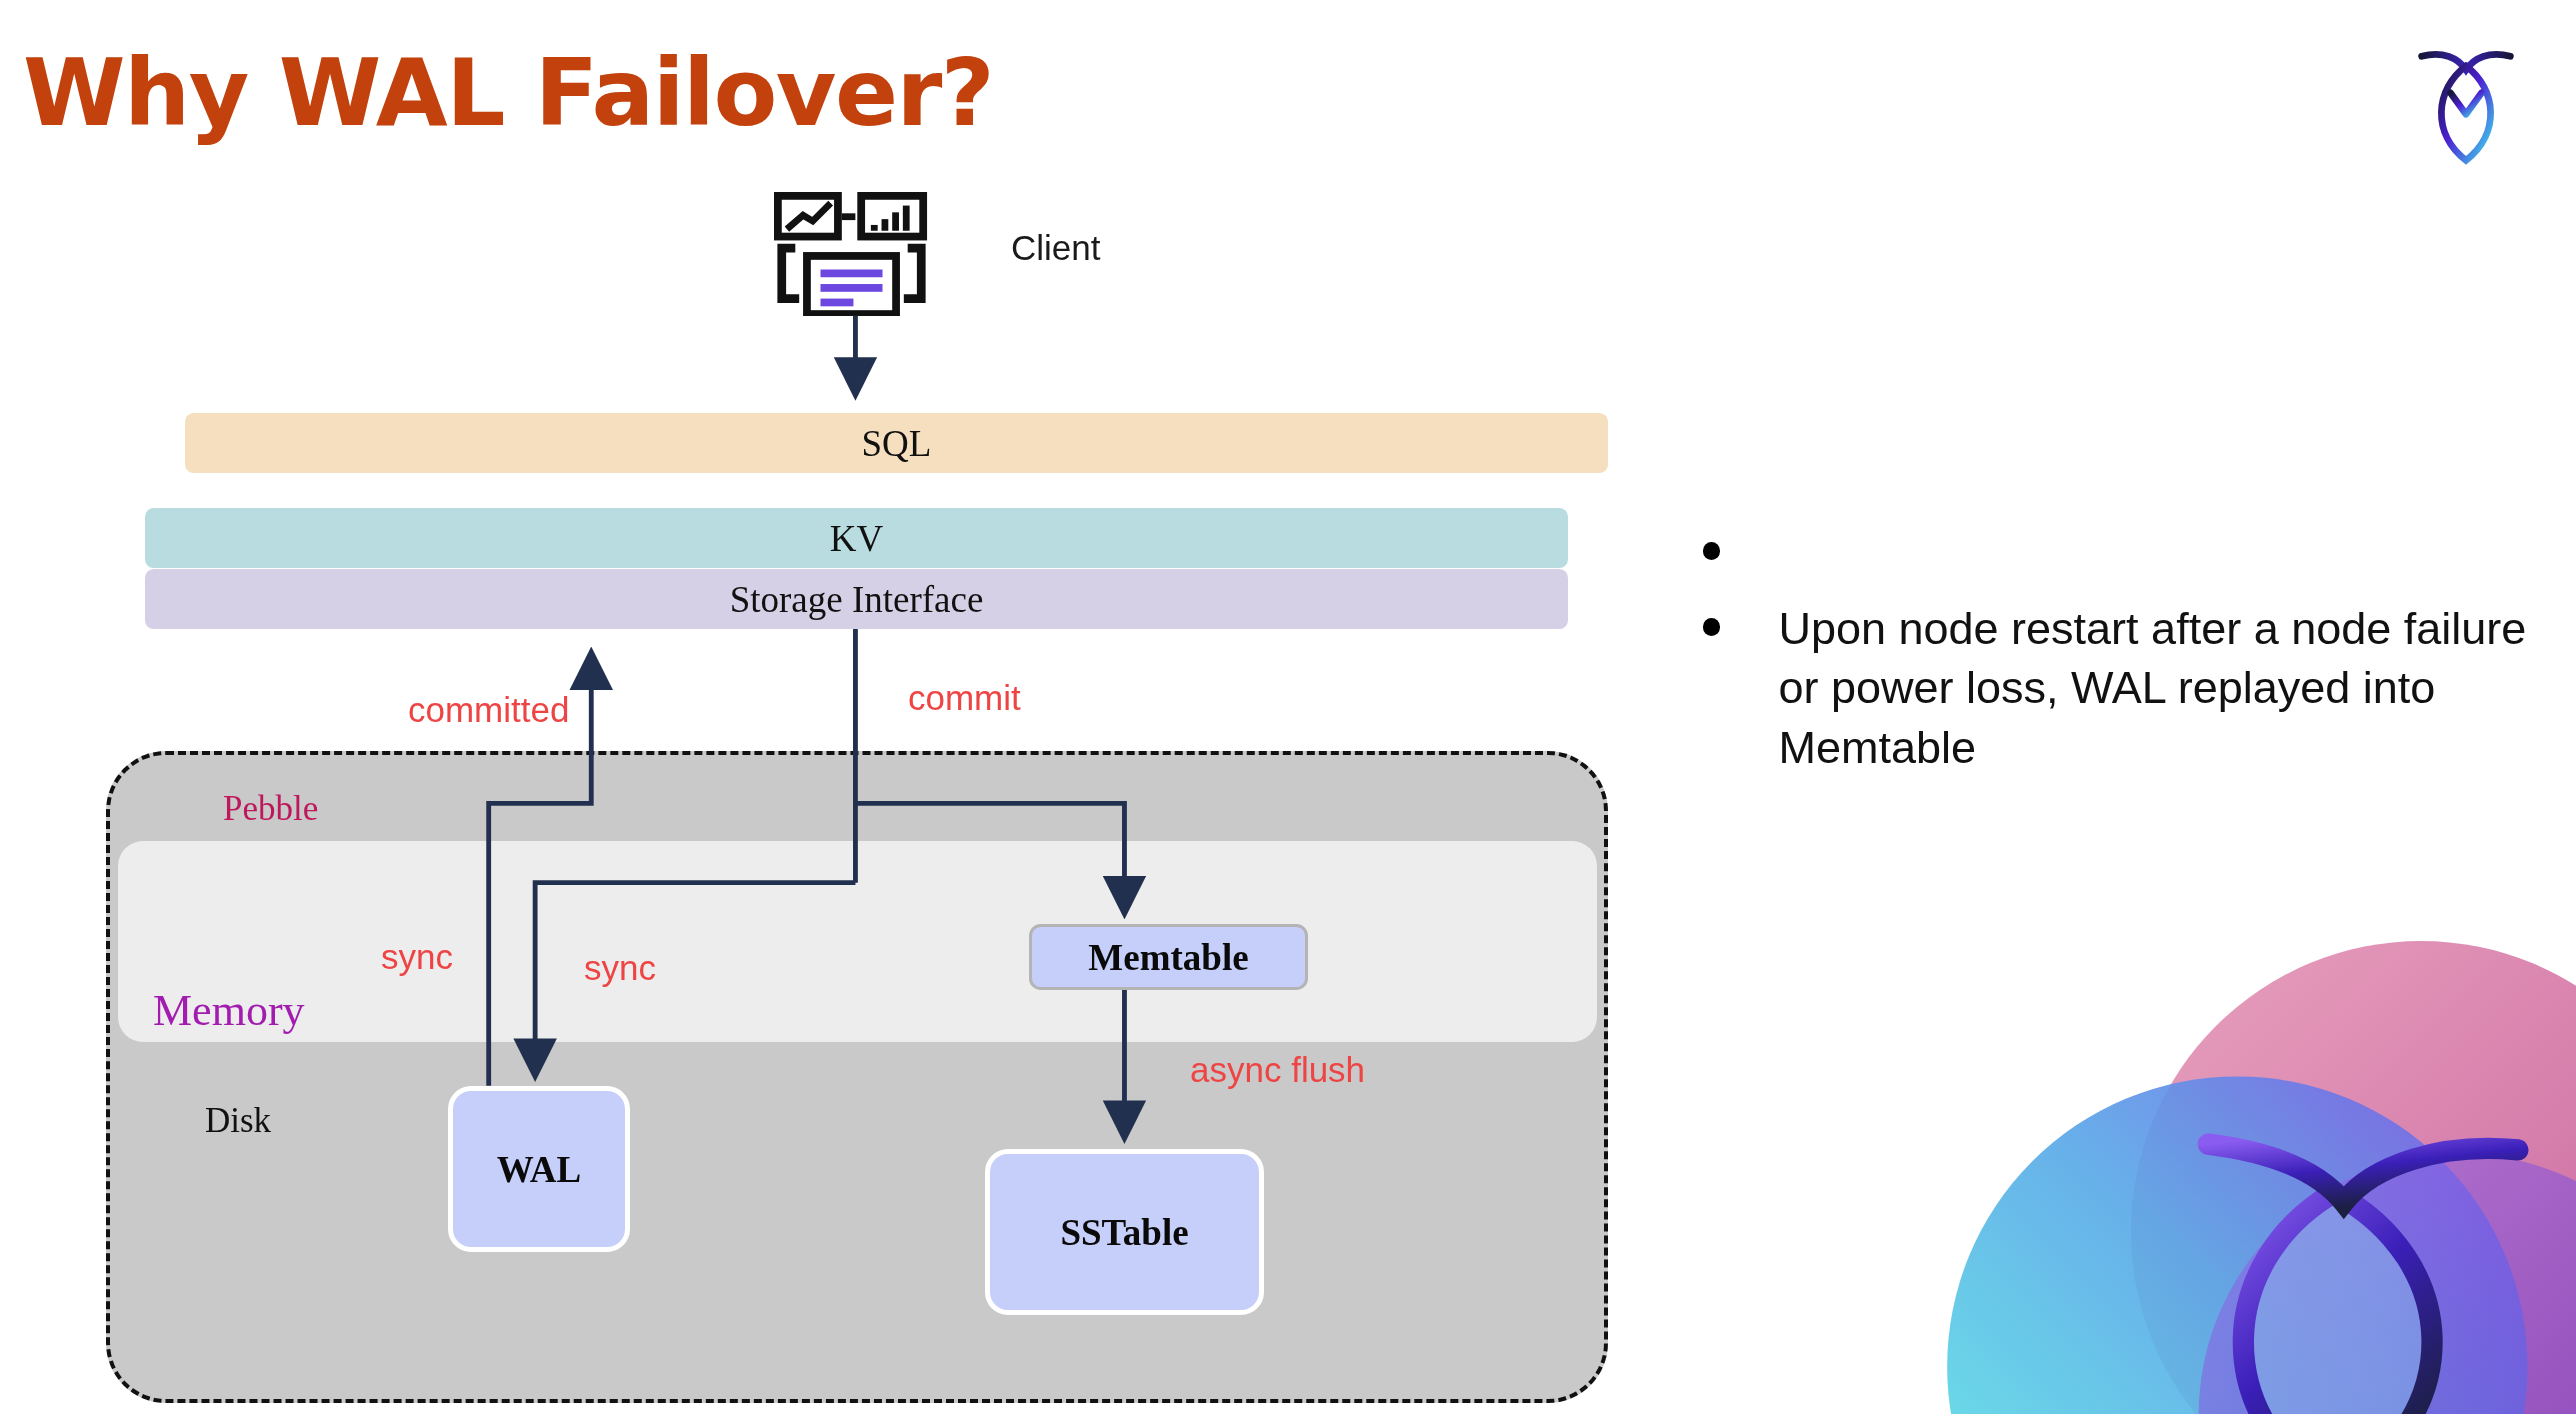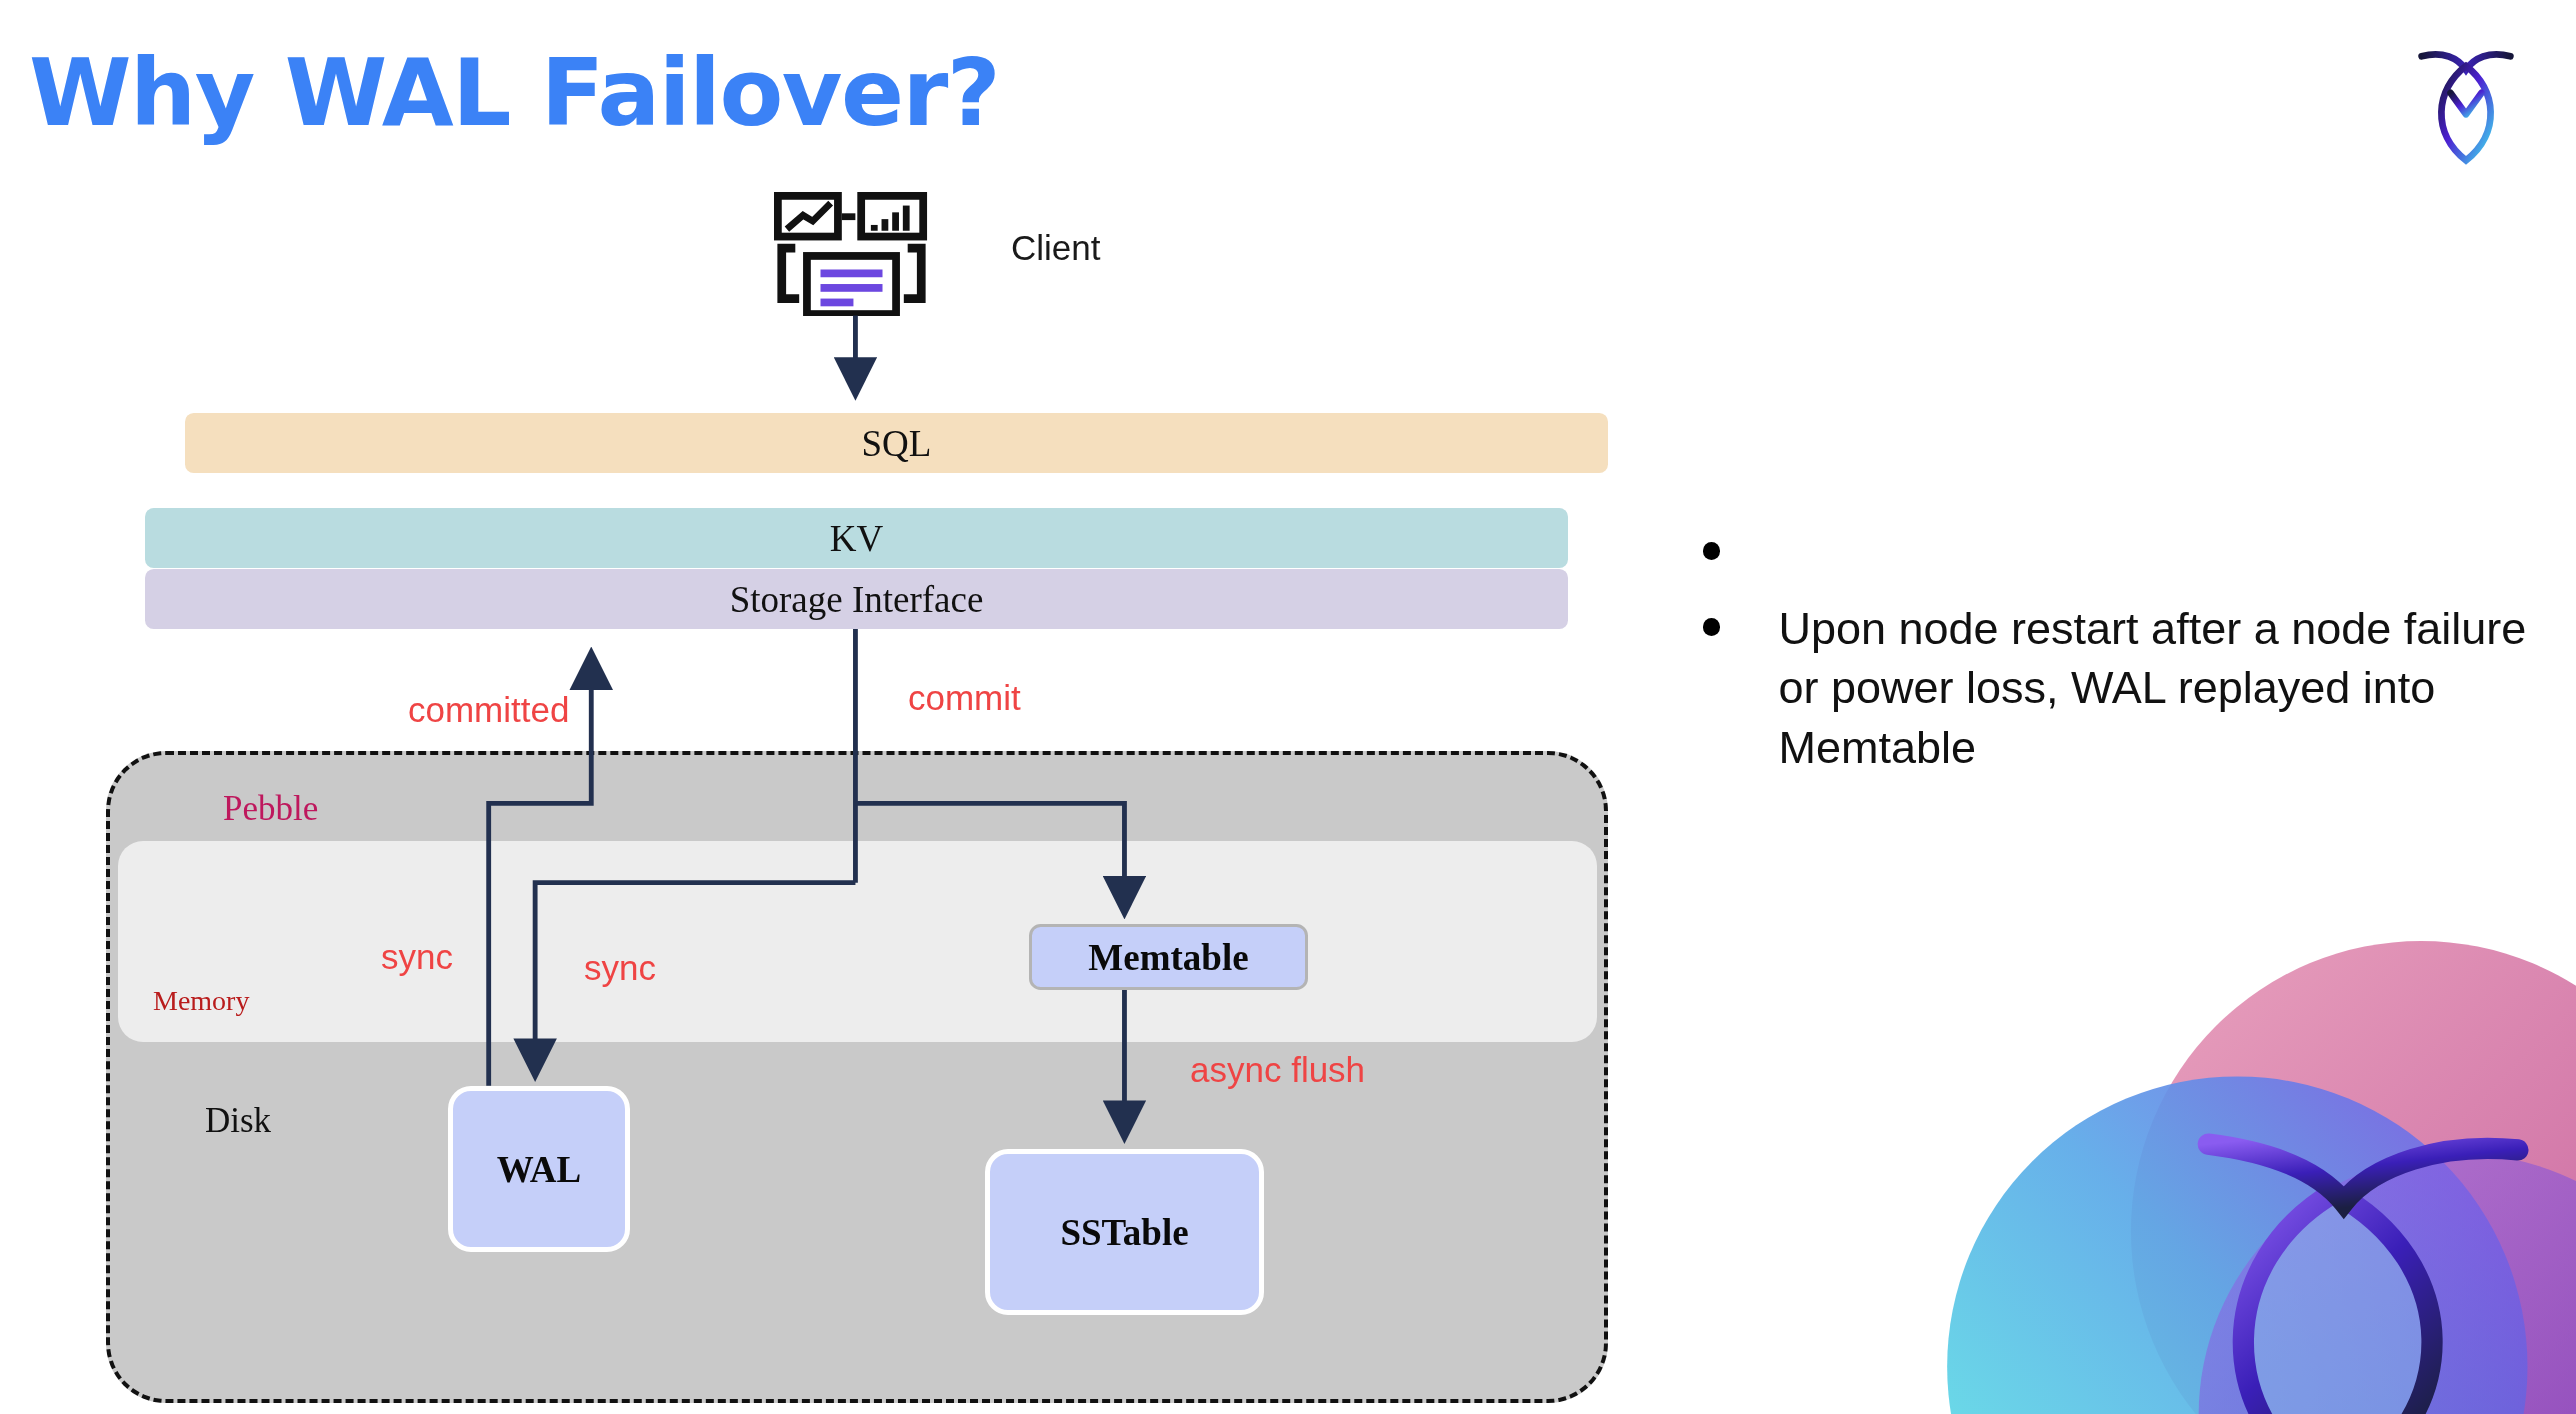--- a/index.html
+++ b/index.html
@@ -12,27 +12,27 @@
     height: 1415px;
     position: relative;
     overflow: hidden;
     font-family: "Liberation Sans", sans-serif;
     -webkit-font-smoothing: antialiased;
   }
 
   
   #slide-title {
     position: absolute;
-    left: 29px;
+    left: 23px;
     top: 39px;
     font-family: "DejaVu Sans", sans-serif;
     font-weight: 700;
     font-size: 93px;
     letter-spacing: -1.5px;
-    color: #3b82f6;
+    color: #c2410c;
     white-space: nowrap;
   }
 
   
   #brand-logo {
     position: absolute;
     left: 2408px;
     top: 37px;
     width: 116px;
     height: 135px;
@@ -110,22 +110,22 @@
     width: 1479px;
     height: 201px;
     background: #ededed;
     border-radius: 25px;
   }
   #memory-label {
     position: absolute;
     left: 153px;
     top: 985px;
     font-family: "Liberation Serif", serif;
-    font-size: 28px;
-    color: #b91c1c;
+    font-size: 44px;
+    color: #a21caf;
   }
   #disk-label {
     position: absolute;
     left: 205px;
     top: 1101px;
     font-family: "Liberation Serif", serif;
     font-size: 35px;
     color: #111111;
   }
 

